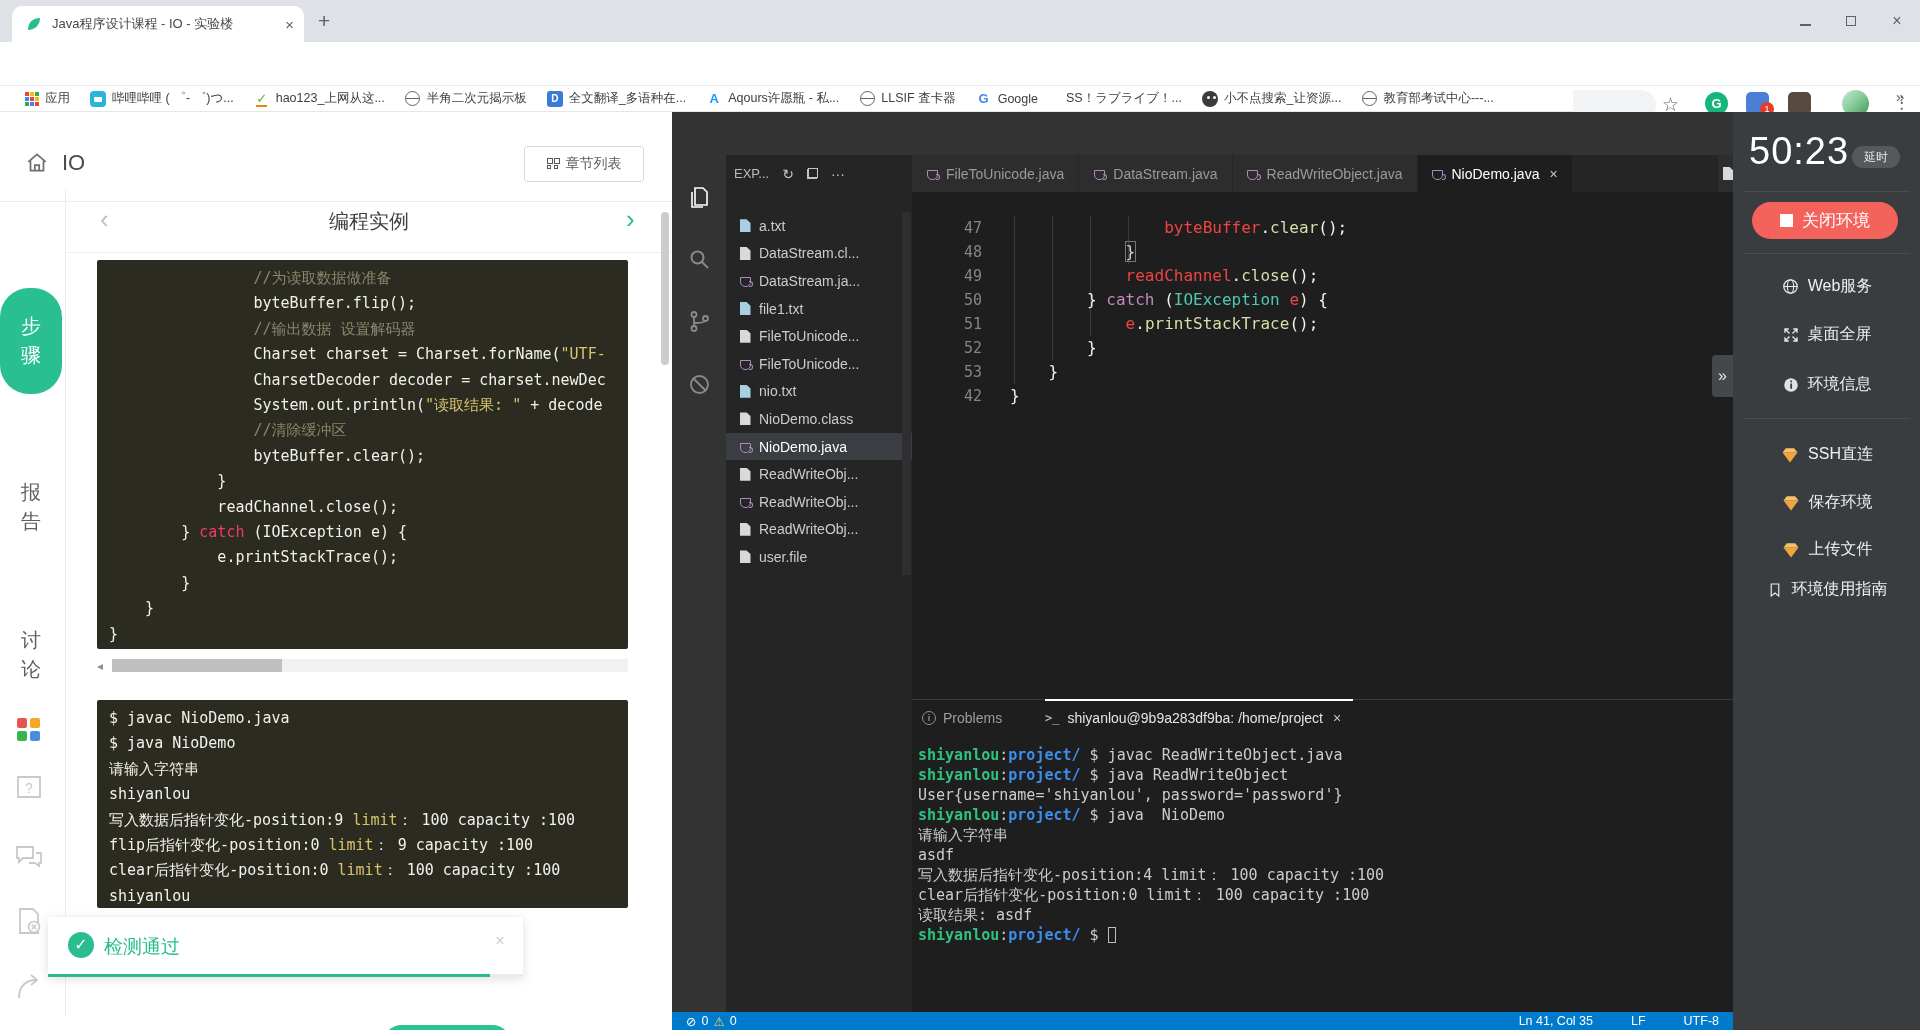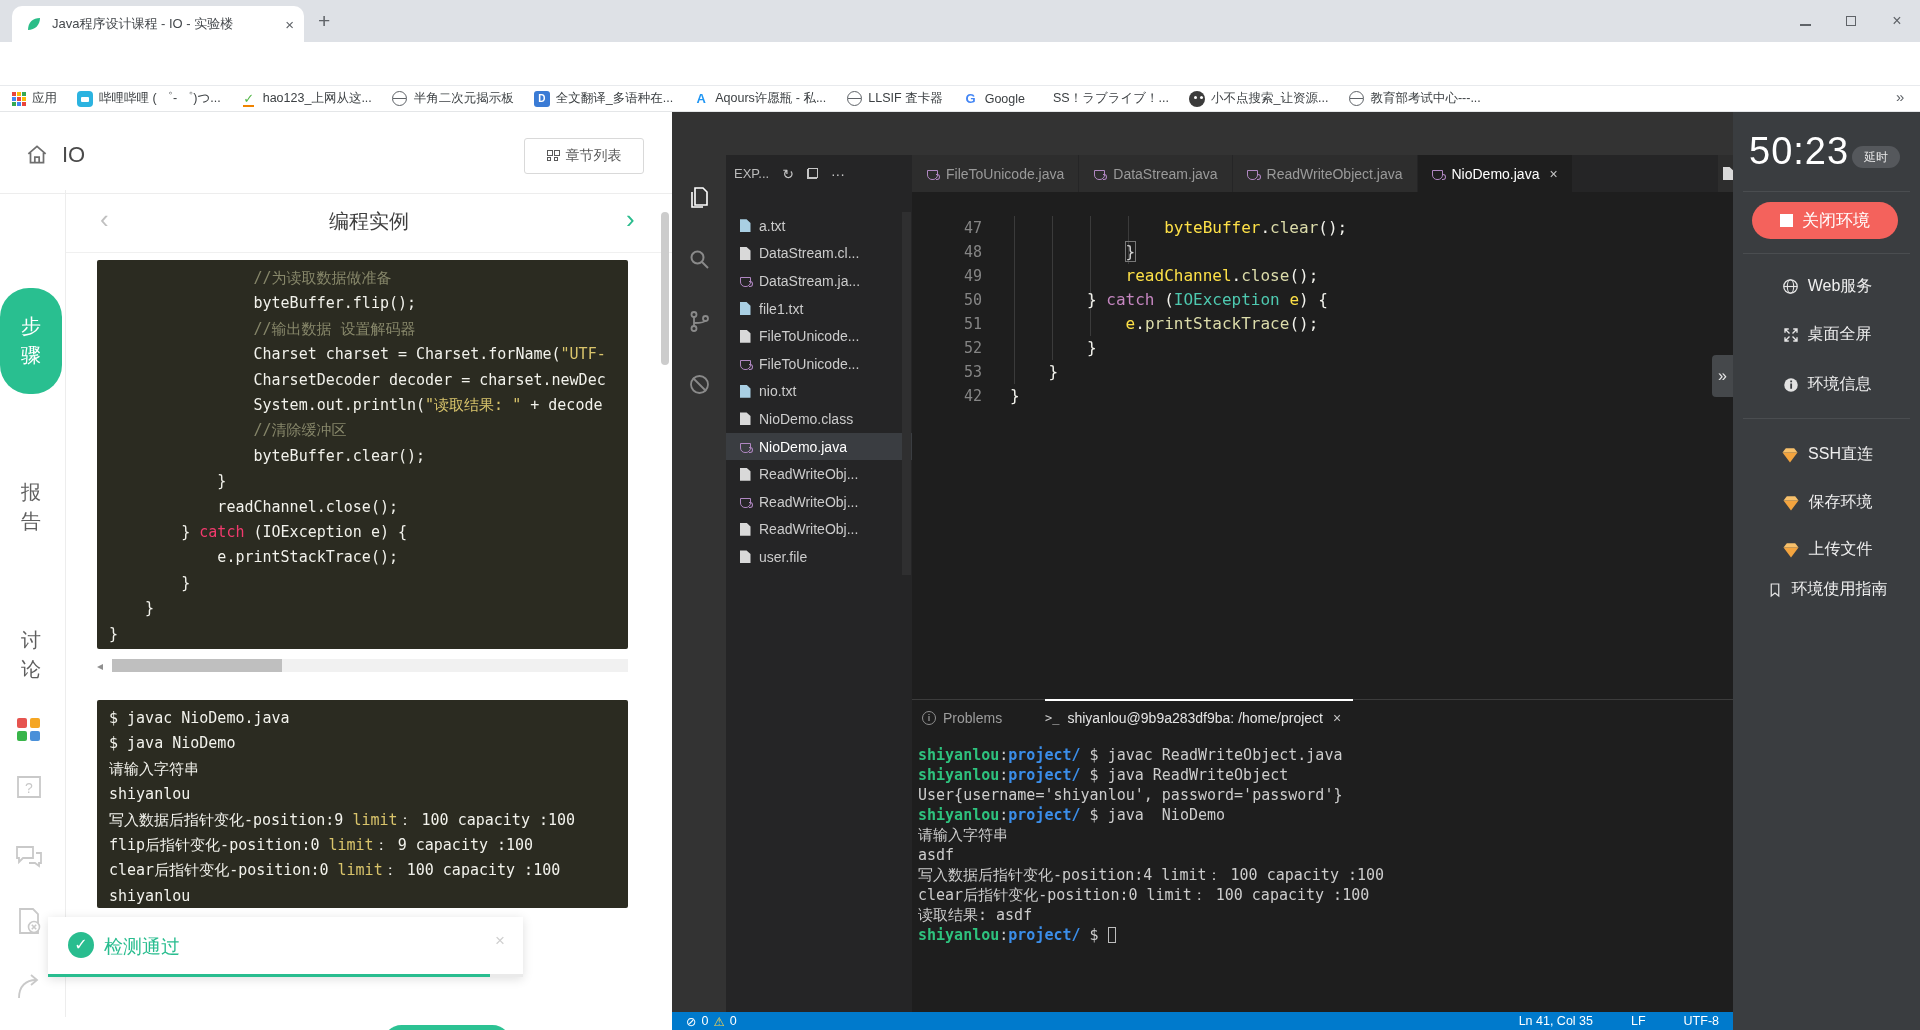--- a/index.html
+++ b/index.html
@@ -25,21 +25,21 @@
   .omnibox { left:198px; top:48px; width:1458px; height:31px; background:#f1f3f4; border-radius:16px; display:flex; align-items:center; padding:0 14px; }
   .url { font-size:14px; color:#202124; margin-left:10px; white-space:nowrap; }
   .star { left:1662px; top:51px; font-size:19px; color:#5f6368; }
   .ext-g { left:1705px; top:50px; width:23px; height:23px; border-radius:50%; background:#15b67c; color:#fff; font-weight:bold; font-size:13px; text-align:center; line-height:23px; }
   .ext-b { left:1746px; top:50px; width:23px; height:23px; border-radius:5px; background:#4b7fd6; }
   .badge { left:1760px; top:60px; min-width:14px; height:14px; border-radius:7px; background:#e33e2b; color:#fff; font-size:9px; text-align:center; line-height:14px; padding:0 3px; }
   .ext-d { left:1788px; top:50px; width:23px; height:23px; border-radius:5px; background:#574a3e; }
   .avatar { left:1842px; top:48px; width:27px; height:27px; border-radius:50%; background:linear-gradient(135deg,#cfe9d6,#7cc68f 55%,#3f8f5f); }
   .kebab { left:1893px; top:50px; font-size:17px; color:#5f6368; }
 
-  .bmbar { left:0; top:86px; width:1920px; height:26px; background:#fff; border-bottom:1px solid #e4e6e8; display:flex; align-items:center; padding-left:10px; }
+  .bmbar { left:0; top:86px; width:1573px; height:26px; background:#fff; border-bottom:1px solid #e4e6e8; display:flex; align-items:center; padding-left:23px; }
   .bm { display:flex; align-items:center; margin-right:20px; cursor:default; }
   .bm-lb { font-size:12.5px; color:#3c4043; margin-left:6px; white-space:nowrap; }
   .bm-ic { width:16px; height:16px; display:flex; align-items:center; justify-content:center; position:relative; flex:none; }
   .bm-over { left:1896px; top:88px; font-size:15px; color:#5f6368; }
   .ic-apps::before { content:""; width:4px; height:4px; background:#e8453c; display:block; margin:-9px 0 0 -9px;
       box-shadow:5px 0 #fbbc05,10px 0 #34a853,0 5px #4285f4,5px 5px #e8453c,10px 5px #fbbc05,0 10px #34a853,5px 10px #4285f4,10px 10px #e8453c; }
   .ic-bili { background:#2bb3e0; border-radius:4px; }
   .ic-bili::after { content:""; width:8px; height:5px; background:#fff; border-radius:1px; margin-top:2px; }
   .ic-hao { color:#53b748; font-weight:bold; font-size:13px; }
   .ic-hao::before { content:"✓"; }
@@ -52,21 +52,21 @@
   .ic-a { color:#2196f3; font-weight:bold; font-size:13px; }
   .ic-a::before { content:"A"; }
   .ic-g { font-weight:bold; font-size:13px; color:#4285f4; }
   .ic-g::before { content:"G"; }
   .ic-none { width:2px; }
   .ic-panda { background:#3b3b3b; border-radius:50%; }
   .ic-panda::before { content:""; width:3px; height:3px; border-radius:50%; background:#fff; box-shadow:6px 0 #fff; margin:-2px 0 0 -3px; }
 
   
   .course { left:0; top:112px; width:672px; height:918px; background:#fff; }
-  .c-head { left:0; top:4px; width:672px; height:78px; border-bottom:1px solid #ededed; }
+  .c-head { left:0; top:12px; width:672px; height:78px; border-bottom:1px solid #ededed; }
   .c-title { left:62px; top:26px; font-size:22px; color:#4a4a4a; }
   .chap-btn { left:524px; top:22px; width:120px; height:36px; border:1px solid #d9d9d9; border-radius:3px; display:flex; align-items:center; justify-content:center; font-size:14px; color:#595959; background:#fff; }
   .grid-ic { width:12px; height:12px; margin-right:7px; position:relative; }
   .grid-ic::before { content:""; position:absolute; width:4px; height:4px; border:1.2px solid #595959; box-shadow:7px 0 0 -1.2px #595959 inset; }
   .grid-ic::before { box-shadow:none; }
   .grid-ic::after { content:""; position:absolute; left:7px; width:4px; height:4px; border:1.2px solid #595959; }
   .grid-ic i { position:absolute; top:7px; width:4px; height:4px; border:1.2px solid #595959; display:block; }
   .grid-ic i + i { left:7px; }
   .rail { left:0; top:78px; width:66px; height:840px; border-right:1px solid #ededed; }
   .rail-tab { position:absolute; left:0; width:62px; text-align:center; font-size:20px; color:#5e5e5e; }
@@ -135,21 +135,21 @@
   .etab .tab-label { color:#9a9a9a; font-size:14px; margin-left:8px; white-space:nowrap; }
   .etab.active { background:#1e1e1e; }
   .etab.active .tab-label { color:#ffffff; }
   .etab-x { color:#c5c5c5; font-size:14px; margin-left:10px; }
   .tab-sliver { position:absolute; right:0; top:0; width:15px; height:37px; background:#2d2d2d; display:flex; align-items:center; padding-left:4px; }
 
   .editor { left:240px; top:80px; width:821px; height:507px; background:#1e1e1e; }
   .ed-code { position:absolute; left:0; top:24px; }
   .ed-code .cl { font-family:"DejaVu Sans Mono","Liberation Mono",monospace; font-size:16px; line-height:24px; white-space:pre; color:#d4d4d4; }
   .num { display:inline-block; width:70px; margin-right:28px; text-align:right; color:#858585; font-size:15px; font-family:"DejaVu Sans Mono","Liberation Mono",monospace; }
-  .v { color:#fde047; } .f { color:#dcdcaa; } .k { color:#c586c0; } .ty { color:#4ec9b0; }
+  .v { color:#ef4444; } .f { color:#dcdcaa; } .k { color:#c586c0; } .ty { color:#4ec9b0; }
   .mb { outline:1px solid #787878; }
   .guide { position:absolute; width:1px; background:#3b3b3b; }
 
   .panel { left:240px; top:587px; width:821px; height:313px; background:#1e1e1e; border-top:1px solid #3c3c3c; }
   .p-probs { position:absolute; left:10px; top:10px; display:flex; align-items:center; color:#9d9d9d; font-size:14px; }
   .prob-ic { width:14px; height:14px; border-radius:50%; border:1.2px solid #909090; color:#909090; font-size:9px; text-align:center; line-height:13px; margin-right:7px; font-weight:bold; }
   .p-term { position:absolute; left:133px; top:10px; display:flex; align-items:center; }
   .p-term-ind { position:absolute; left:133px; top:-1px; width:308px; height:2px; background:#ffffff; }
   .p-term-ic { color:#cccccc; font-size:12px; font-family:"DejaVu Sans Mono",monospace; }
   .p-term-lb { color:#e5e5e5; font-size:14px; margin-left:8px; white-space:nowrap; }

